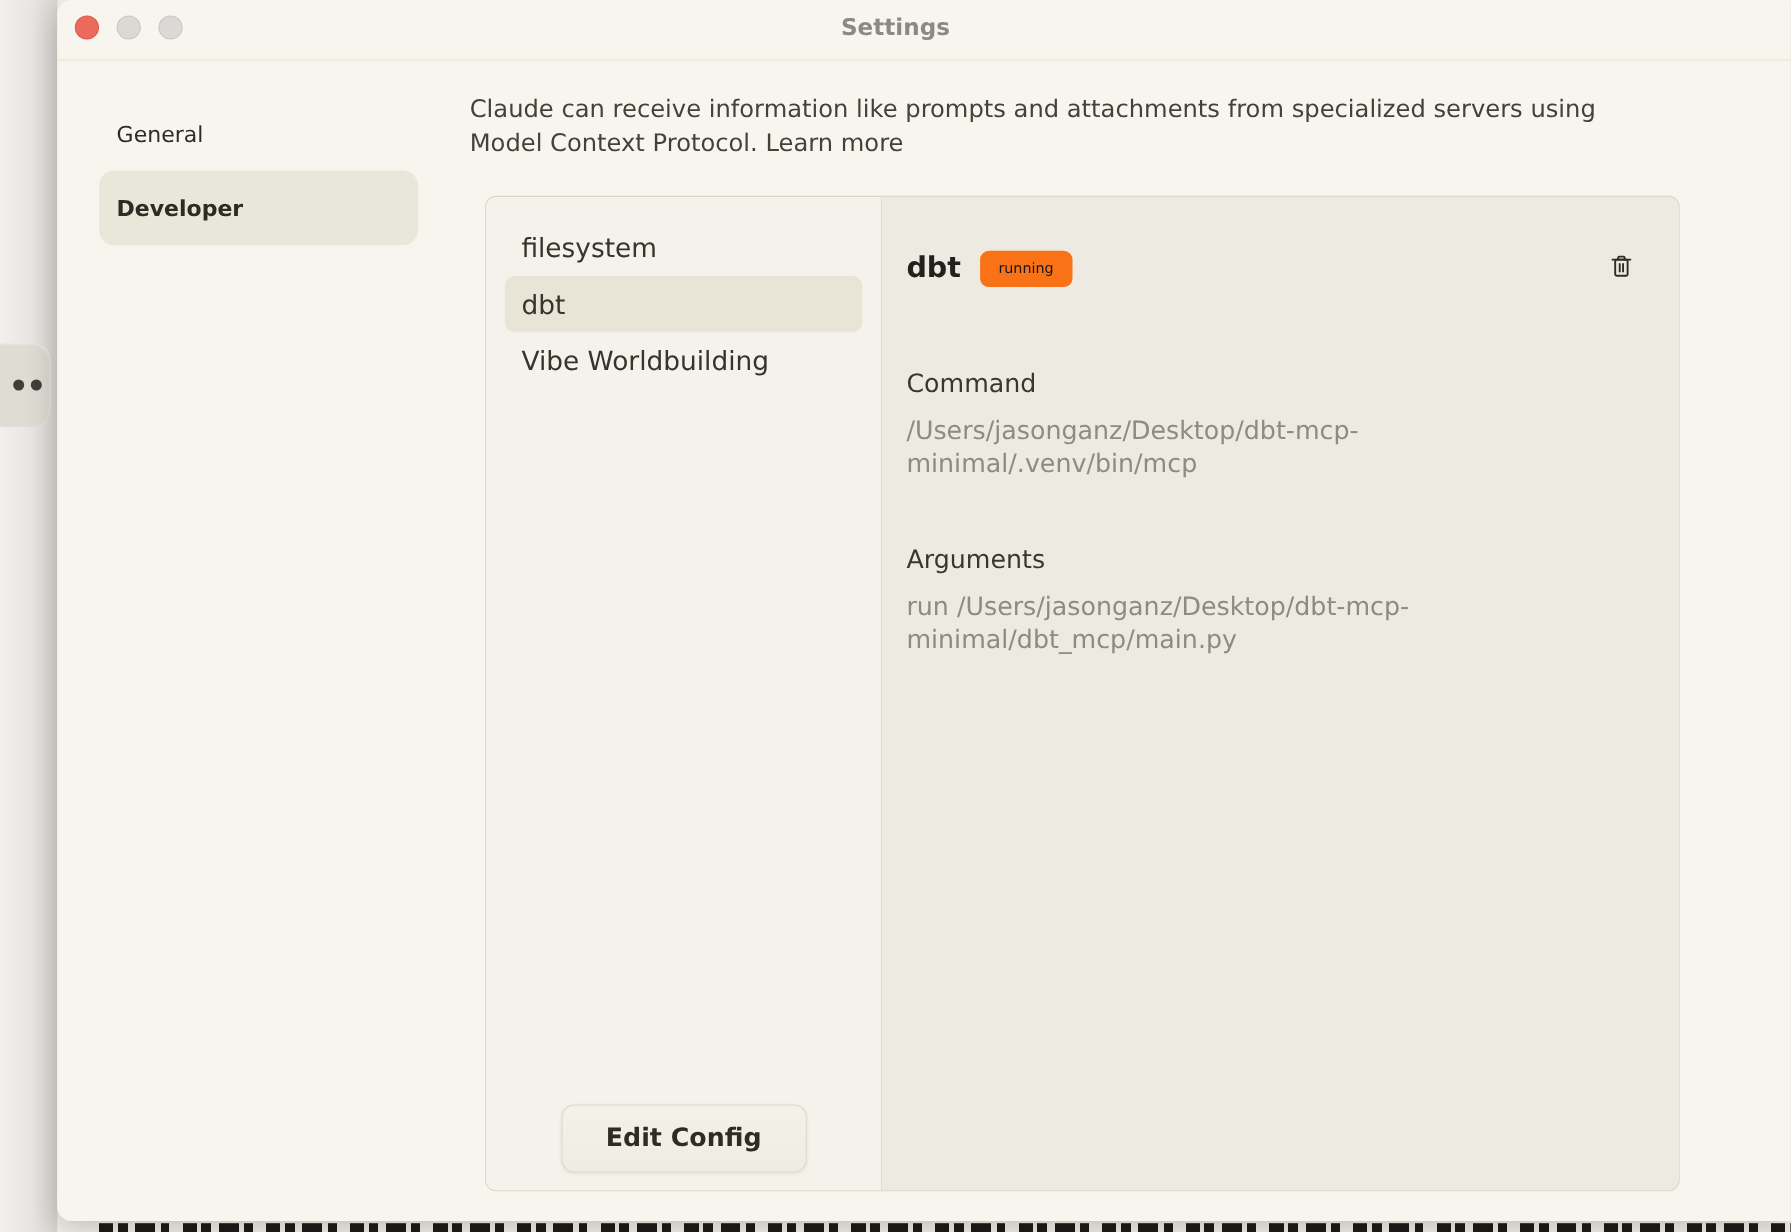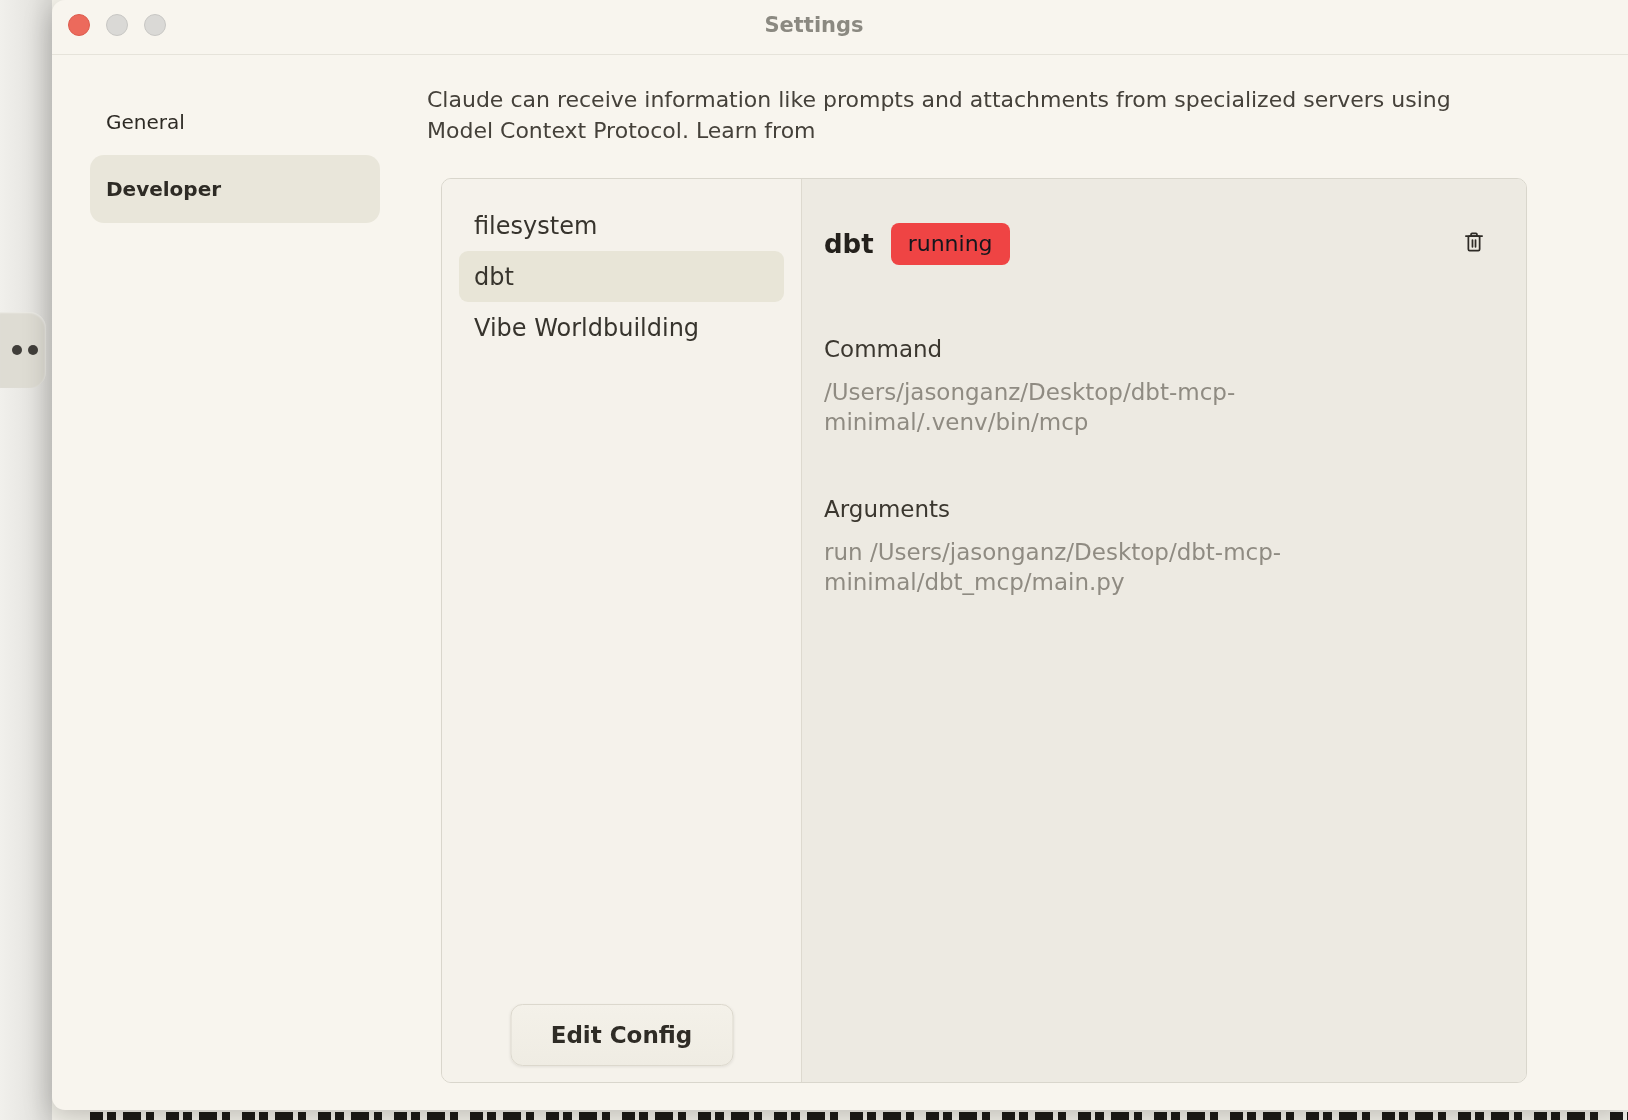--- a/index.html
+++ b/index.html
@@ -105,22 +105,22 @@
   }
 
   
   .detail-col {
     flex: 1; background: #edeae2; position: relative;
     padding: 44px 40px 0 22px;
   }
   .detail-header { display: flex; align-items: center; gap: 17px; height: 42px; }
   .server-name { font-size: 26px; font-weight: bold; color: #24211c; }
   .status-badge {
-    background: #ef4444; color: #14171d;
-    font-size: 22px; line-height: 1;
+    background: #f97316; color: #14171d;
+    font-size: 13px; line-height: 1;
     padding: 10px 17px; border-radius: 8px;
   }
   .delete-btn {
     position: absolute; top: 48px; right: 36px;
     width: 32px; height: 32px;
     background: transparent; border: none; padding: 0; cursor: pointer;
   }
   .section-label { margin-top: 70px; font-size: 23px; line-height: 28px; color: #3b372f; }
   .section-value { margin-top: 14px; font-size: 23px; line-height: 30px; color: #8f8b82; }
   .args-value { max-width: 560px; }
@@ -147,21 +147,21 @@
     <div class="window-title">Settings</div>
   </div>
 
   <div class="nav-item nav-general">
     <span>General</span>
   </div>
   <div class="nav-item nav-developer">
     <span>Developer</span>
   </div>
 
-  <p class="description"><span>Claude can receive information like prompts and attachments from specialized servers using Model Context Protocol. </span><span class="learn-more">Learn from</span></p>
+  <p class="description"><span>Claude can receive information like prompts and attachments from specialized servers using Model Context Protocol. </span><span class="learn-more">Learn more</span></p>
 
   <div class="panel">
 
     <div class="server-col">
       <div class="server-item">
         <span>filesystem</span>
       </div>
       <div class="server-item selected">
         <span>dbt</span>
       </div>

